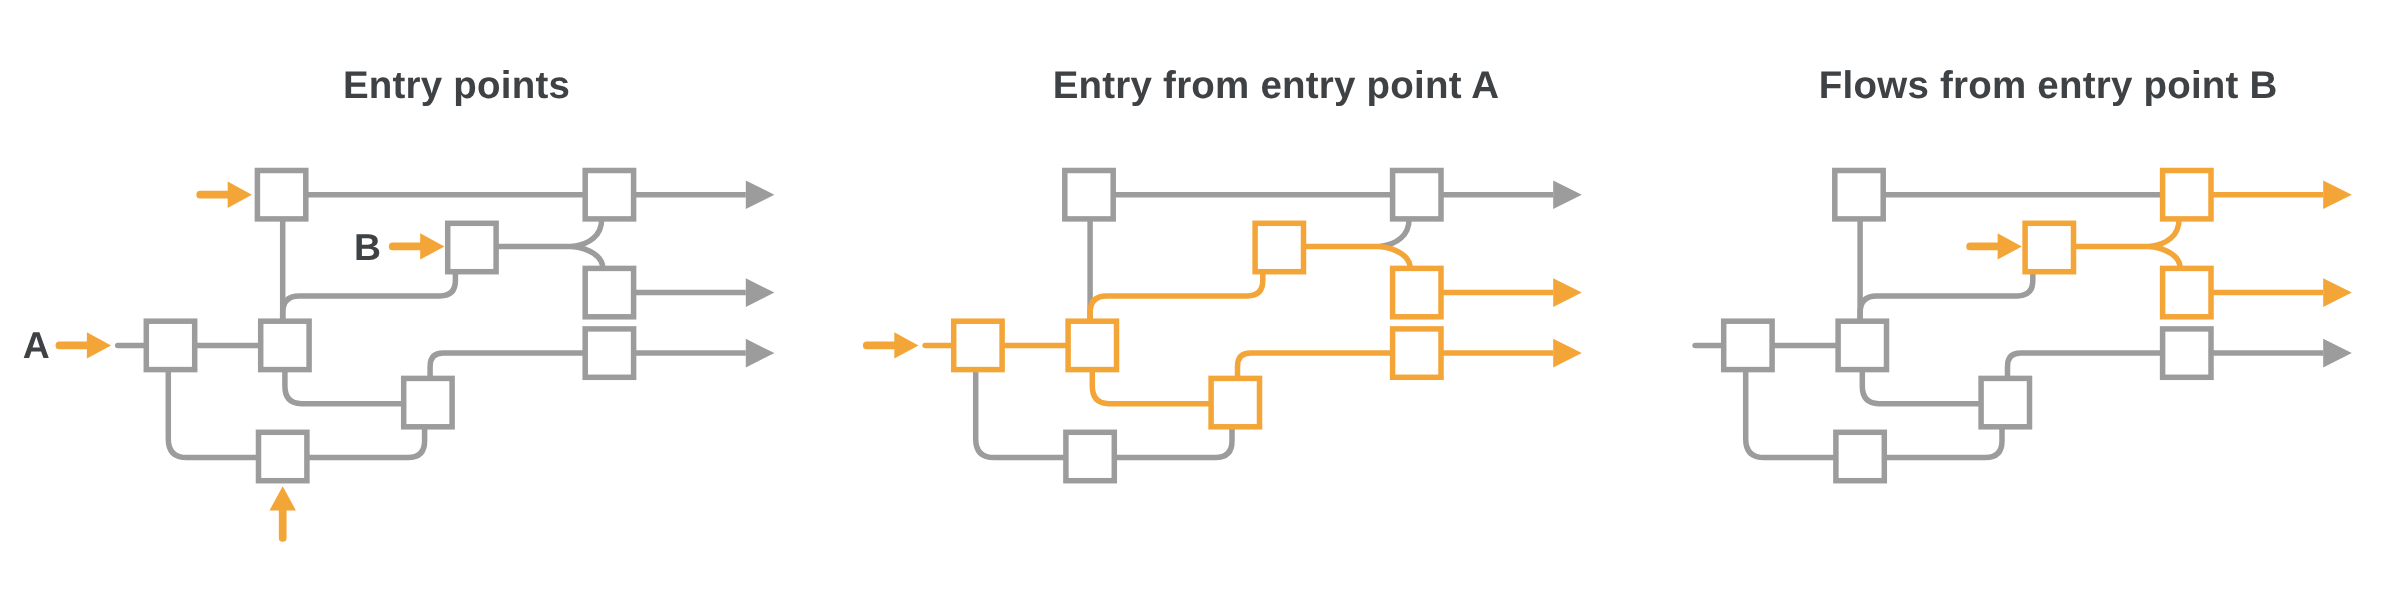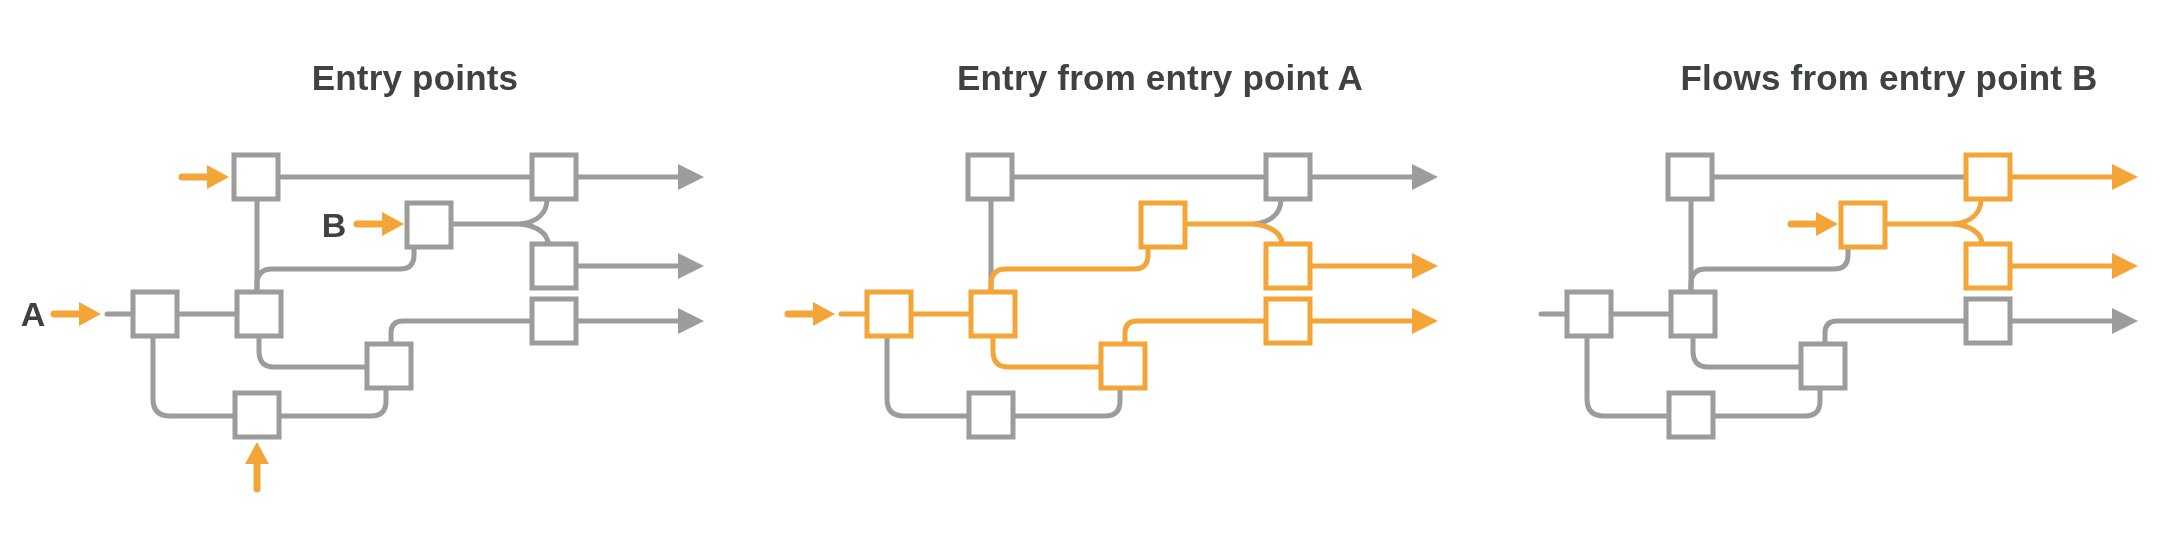--- a/index.html
+++ b/index.html
@@ -16,21 +16,21 @@
     top: 58px;
     transform: translateX(-50%);
     font-size: 35px;
     font-weight: bold;
     letter-spacing: 0.2px;
     color: var(--text-dark, #3F4245);
     white-space: nowrap;
   }
   #title-1 { left: 415px; }
   #title-2 { left: 1160px; }
-  #title-3 { left: 1862px; margin-left: 27px; }
+  #title-3 { left: 1862px; }
   svg.diagram { position: absolute; left: 0; top: 0; }
   svg .node { fill: #ffffff; }
   svg text.entry-label {
     font-family: "Liberation Sans", sans-serif;
     font-size: 34px;
     font-weight: bold;
     fill: var(--text-dark, #3F4245);
   }
 </style>
 </head>

